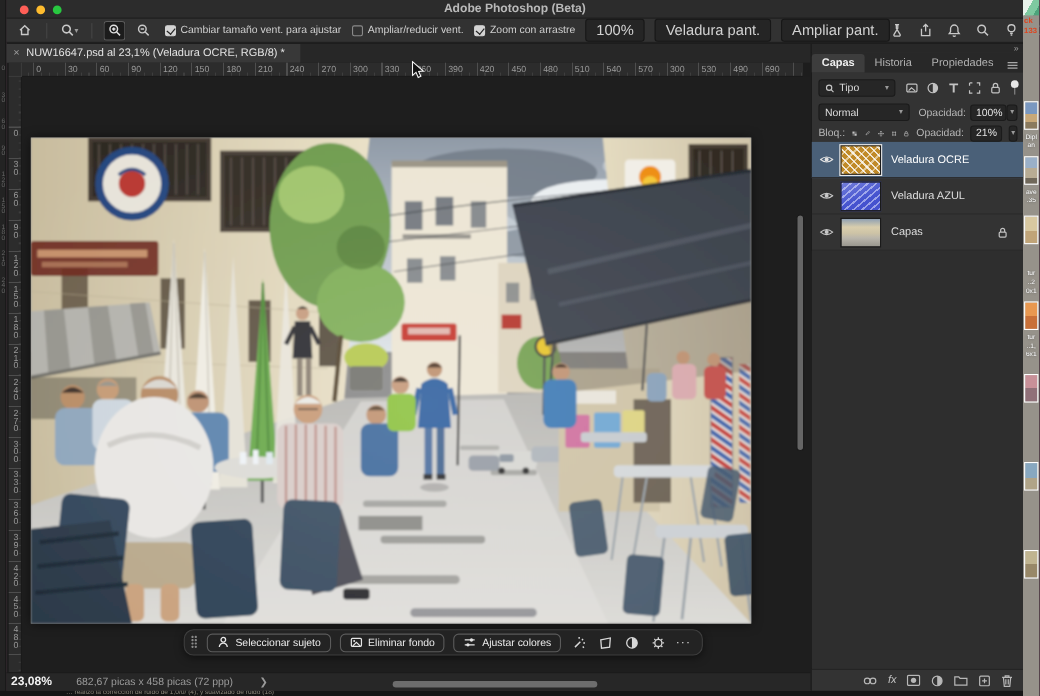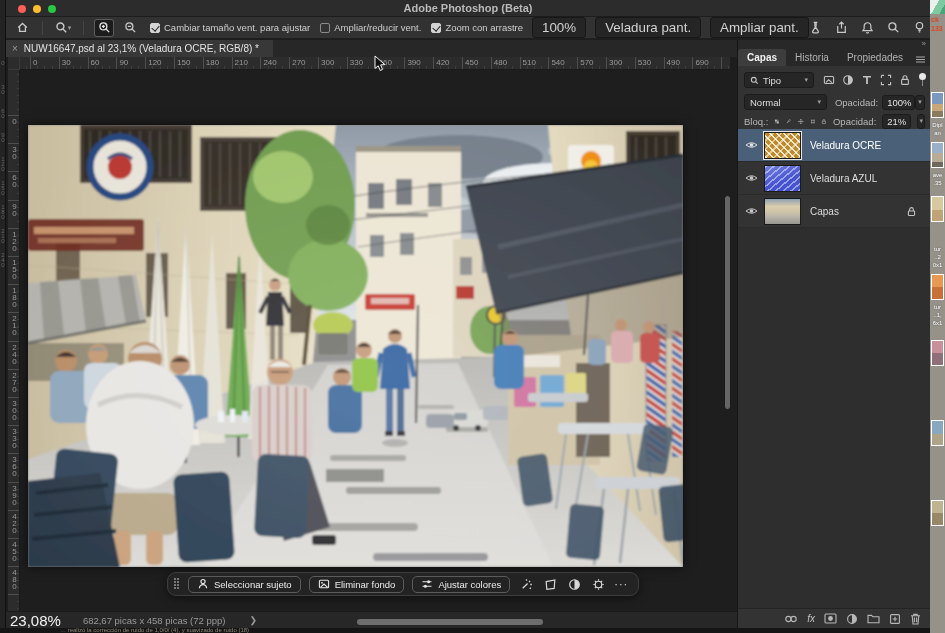--- a/index.html
+++ b/index.html
@@ -112,21 +112,21 @@
   .layer-row.selected .layer-name{color:#fff;}
   .layer-lock{position:absolute;right:14px;}
   .layers-empty{position:absolute;left:0;top:188px;width:193px;height:380px;background:#2e2e2e;}
   .panel-bottom{position:absolute;left:0;top:568px;width:193px;height:20px;background:#333;border-top:1px solid #232323;
      display:flex;align-items:center;justify-content:flex-end;gap:9px;padding-right:10px;}
   .fx-label{font-style:italic;font-size:10px;color:#c2c2c2;}
 
   
   .statusbar{position:absolute;left:0;top:611px;width:731px;height:17px;background:#272727;border-top:1px solid #1b1b1b;
      display:flex;align-items:center;font-size:9.5px;}
-  .zoom-val{color:#f2f2f2;font-size:15px;padding:0 8px 0 4px;font-weight:normal;}
+  .zoom-val{color:#f2f2f2;font-size:11px;padding:0 8px 0 4px;font-weight:bold;}
   .doc-info{color:#9a9a9a;padding-left:14px;}
   .status-chev{color:#9a9a9a;margin-left:24px;font-size:9px;}
   .hscroll-thumb{position:absolute;left:351px;top:7px;width:186px;height:6px;border-radius:3px;background:#6d6d6d;}
 
   .bottom-strip{position:absolute;left:0;top:628px;width:930px;height:5px;background:#151515;overflow:hidden;}
   .bottom-strip span{position:absolute;left:60px;top:-1px;font-size:6px;color:#8d877b;white-space:nowrap;}
 
   .ic{display:block;}
 </style>
 </head>

